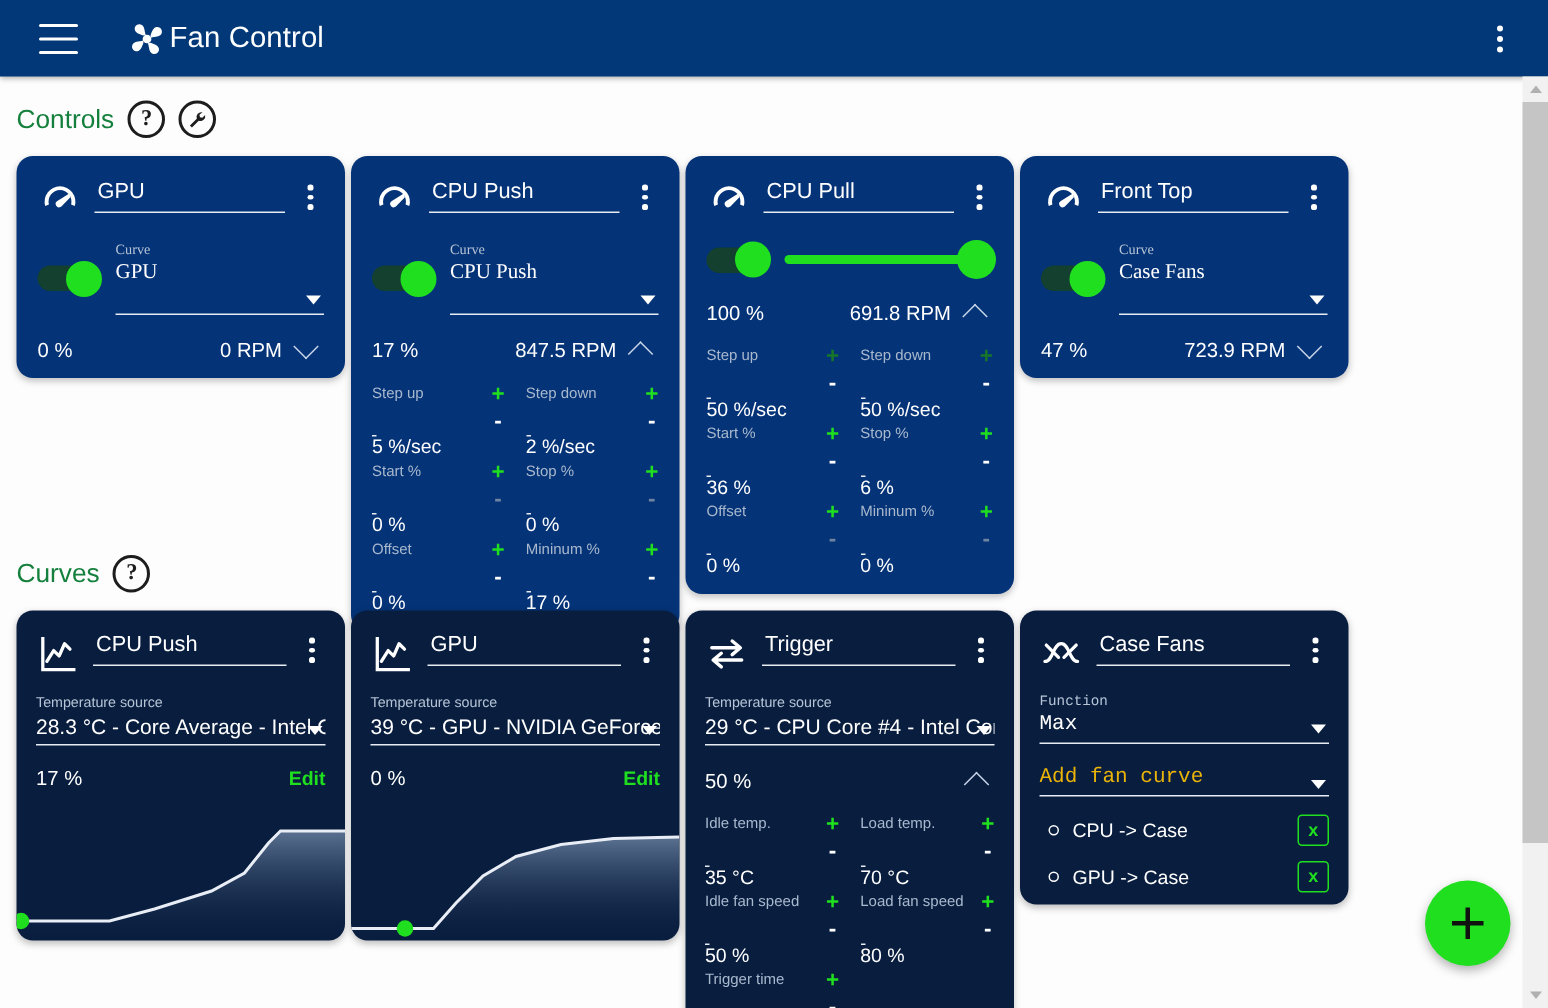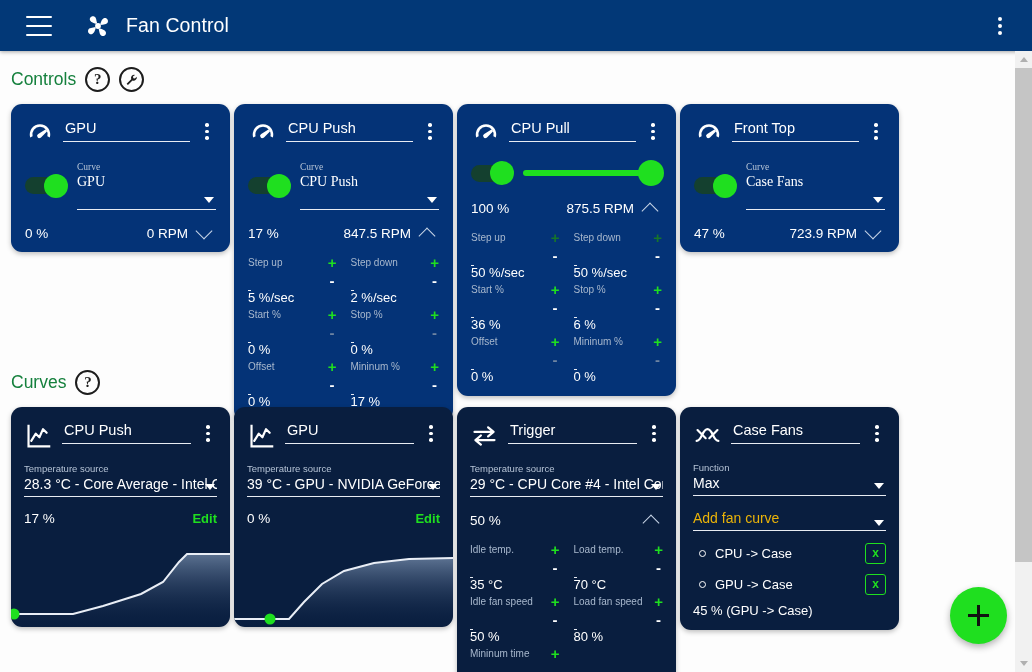--- a/index.html
+++ b/index.html
@@ -16,21 +16,21 @@
     position: absolute; left: 0; top: 0; width: 1032px; height: 51px;
     background: #023877;
     display: flex; align-items: center; padding: 0 16px;
     box-shadow: 0 1px 4px rgba(0,0,0,0.35);
     z-index: 20;
   }
   .hamburger { width: 26px; height: 20px; display: flex; flex-direction: column;
     justify-content: space-between; cursor: pointer; margin-left: 10px; }
   .hamburger i { display: block; height: 2px; background: #fff; border-radius: 1px; }
   .fanlogo { margin-left: 31px; width: 30px; height: 30px; }
-  .apptitle { color: #ffffff; font-size: 19.5px; margin-left: 13px; letter-spacing: .1px; text-align: right; }
+  .apptitle { color: #ffffff; font-size: 19.5px; letter-spacing: .1px; text-align: right; }
   .appmenu { margin-left: auto; margin-right: 8px; display: flex; flex-direction: column;
     gap: 3px; cursor: pointer; padding: 6px; }
   .appmenu i { width: 4px; height: 4px; background: #fff; border-radius: 50%; display:block;}
 
   
   .scrollarea { position: absolute; left: 0; top: 51px; width: 1032px; height: 621px;
     background: #fdfdfd; overflow: hidden; }
 
   .sectionhead { display: flex; align-items: center; gap: 9px; }
   .sectiontitle { color: #15803d; font-size: 17.5px; }
@@ -112,21 +112,21 @@
     border-bottom: 1.4px solid #e8ecf3; padding-bottom: 3px; }
   .curve .pctrow { display: flex; align-items: center; margin-top: 14px; }
   .curve .pctval { color: #ffffff; font-size: 13.5px; }
   .curve .editlink { margin-left: auto; color: #1fdf1f; font-size: 13px; font-weight: 700;
     cursor: pointer; }
   .graph { position: relative; margin: 14px -13px 0 -13px; height: 87px; }
   .graph svg { display: block; width: 100%; height: 100%; }
 
   
   .mixfield { margin-top: 11px; position: relative; border-bottom: 1.4px solid #e8ecf3;
-    padding-bottom: 3px; }
+    padding-bottom: 3px; font-family: Liberation Mono, monospace; }
   .mixfield.placeholder .fieldvalue { color: #eab308; }
   .mixlist { margin-top: 10px; }
   .mixitem { display: flex; align-items: center; height: 24px; margin-bottom: 7px; }
   .bullet { width: 7px; height: 7px; border: 1.4px solid #ffffff; border-radius: 50%;
     margin-left: 6px; margin-right: 9px; flex: 0 0 7px; }
   .mixlabel { color: #ffffff; font-size: 13px; }
   .xbtn { margin-left: auto; width: 21px; height: 21px; border: 1.6px solid #1fdf1f;
     border-radius: 3px; color: #1fdf1f; font-size: 12px; font-weight: 700;
     display: flex; align-items: center; justify-content: center; cursor: pointer; }
   .mixfoot { color: #ffffff; font-size: 13px; margin-top: 4px; padding-bottom: 12px; }
@@ -320,21 +320,21 @@
           <span class="toggle">
               <i class="knob"></i>
             </span>
           <span class="slider">
             <span class="track"></span>
             <span class="thumb"></span>
           </span>
         </div>
         <div class="statrow">
           <span class="statpct">100 %</span>
-          <span class="statrpm">875.5 RPM</span>
+          <span class="statrpm">691.8 RPM</span>
           <span class="chev"></span>
         </div>
         <div class="params">
           <div class="param dimplus">
             <span class="plabel">Step up</span>
             <span class="pinputwrap"><span class="pvalue">50 %/sec</span></span>
             <span class="plus">+</span>
             <span class="minus">-</span>
           </div>
           <div class="param dimplus">
@@ -533,21 +533,21 @@
             <span class="plus">+</span>
             <span class="minus">-</span>
           </div>
           <div class="param">
             <span class="plabel">Load fan speed</span>
             <span class="pinputwrap"><span class="pvalue">80 %</span></span>
             <span class="plus">+</span>
             <span class="minus">-</span>
           </div>
           <div class="param">
-            <span class="plabel">Mininum time</span>
+            <span class="plabel">Trigger time</span>
             <span class="pinputwrap"></span>
             <span class="plus">+</span>
             <span class="minus">-</span>
           </div>
           <div></div>
         </div>
       </div>
 
       <div class="card curve" style="padding-bottom:0;">
         <div class="cardtop">
@@ -578,21 +578,20 @@
             <span class="bullet"></span>
             <span class="mixlabel">CPU -&gt; Case</span>
             <span class="xbtn">x</span>
           </div>
           <div class="mixitem">
             <span class="bullet"></span>
             <span class="mixlabel">GPU -&gt; Case</span>
             <span class="xbtn">x</span>
           </div>
         </div>
-        <div class="mixfoot">45 % (GPU -&gt; Case)</div>
       </div>
     </div>
   </div>
 
   <div class="fab">
     <span class="pl"></span>
   </div>
 
   <div class="sbar">
     <div class="sbtn up">

